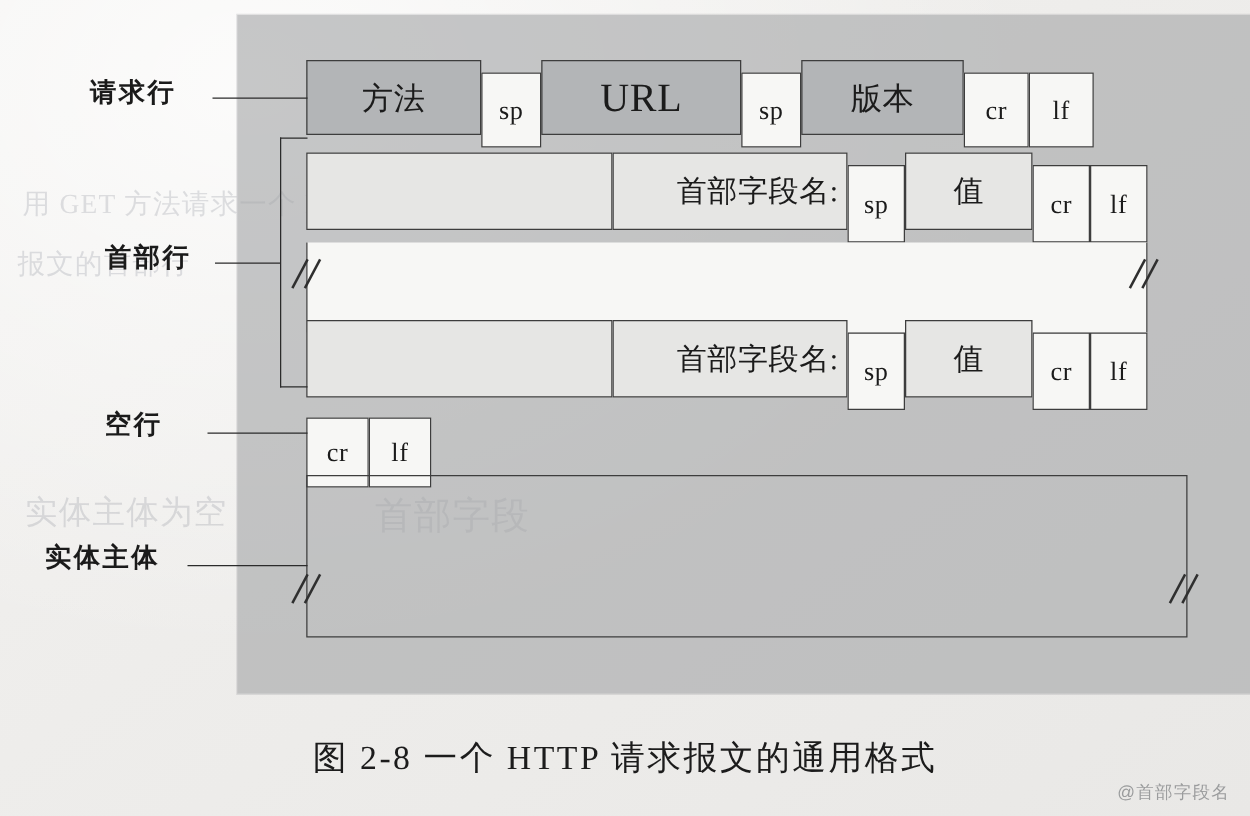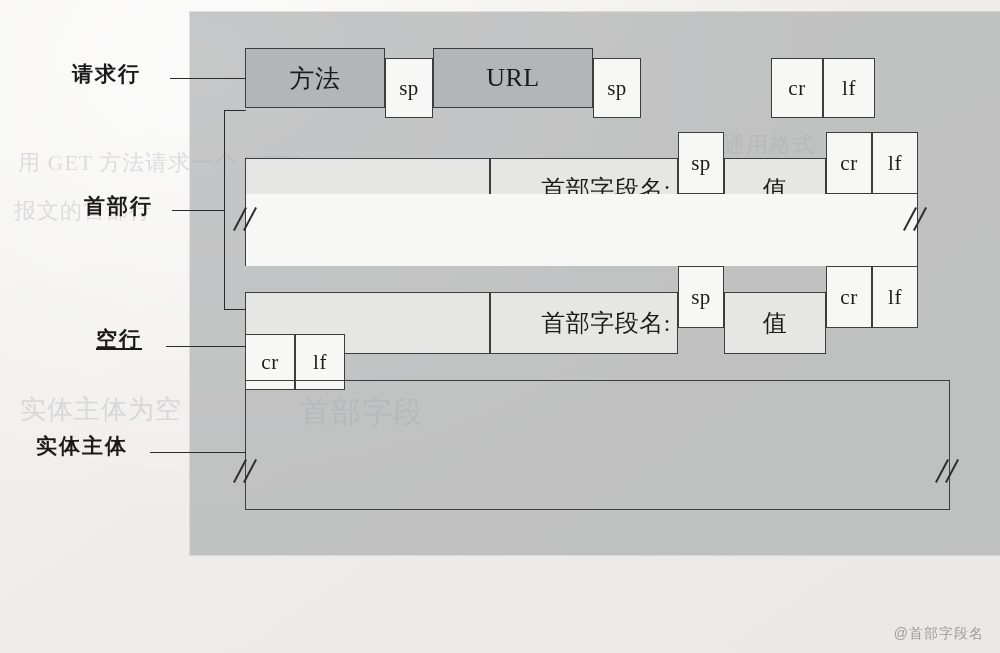--- a/index.html
+++ b/index.html
@@ -52,21 +52,21 @@
     border: 1.6px solid #3d3d3d;
     display: flex;
     align-items: center;
     justify-content: center;
     font-family: "Liberation Serif", "DejaVu Serif", serif;
     color: #1b1b1b;
     letter-spacing: 0.5px;
   }
   .grey   { background: #b3b5b7; }
   .white  { background: #f7f7f5; margin-top: 10px; }
-  .pale   { background: #e6e6e4; margin-top: 36px; }
+  .pale   { background: #e6e6e4; }
 
   
   .vlabel {
     position: absolute;
     font-weight: bold;
     font-size: 21px;
     letter-spacing: 2px;
     color: #1a1a1a;
     font-family: "Liberation Sans", sans-serif;
     white-space: nowrap;
@@ -132,22 +132,23 @@
   <div class="ghost" style="left:18px; top:148px; font-size:22px;">用 GET 方法请求一个 HTTP</div>
   <div class="ghost" style="left:14px; top:196px; font-size:22px;">报文的首部行</div>
   <div class="ghost" style="left:20px; top:392px; font-size:26px;">实体主体为空</div>
   <div class="ghost" style="left:300px; top:392px; font-size:30px;">首部字段</div>
   <div class="ghost" style="left:700px; top:130px; font-size:22px;">的通用格式</div>
 
   <div id="plate">
 
     <div class="box grey" style="left:55px;  top:36px;  width:140px; height:60px; font-size:25px;">方法</div>
     <div class="box white" style="left:195px; top:36px;  width:48px;  height:60px; font-size:21px;">sp</div>
-    <div class="box grey" style="left:243px; top:36px;  width:160px; height:60px; font-size:26px;">URL</div>
+    <div class="box grey" style="left:243px; top:36px;  width:160px; height:60px; font-size:32px;">URL</div>
     <div class="box white" style="left:403px; top:36px;  width:48px;  height:60px; font-size:21px;">sp</div>
+    <div class="box grey" style="left:451px; top:36px;  width:130px; height:60px; font-size:25px;">版本</div>
     <div class="box white" style="left:581px; top:36px;  width:52px;  height:60px; font-size:21px;">cr</div>
     <div class="box white" style="left:633px; top:36px;  width:52px;  height:60px; font-size:21px;">lf</div>
 
     <div class="box pale" style="left:55px;  top:110px; width:245px; height:62px;"></div>
     <div class="box pale" style="left:300px; top:110px; width:188px; height:62px; font-size:24px; justify-content:flex-end; padding-right:6px;">首部字段名:</div>
     <div class="box white" style="left:488px; top:110px; width:46px;  height:62px; font-size:21px;">sp</div>
     <div class="box pale" style="left:534px; top:110px; width:102px; height:62px; font-size:24px;">值</div>
     <div class="box white" style="left:636px; top:110px; width:46px;  height:62px; font-size:21px;">cr</div>
     <div class="box white" style="left:682px; top:110px; width:46px;  height:62px; font-size:21px;">lf</div>
 
@@ -182,21 +183,22 @@
     </div>
   </div>
 
   <div class="vlabel" style="left:72px; top:60px;">请求行</div>
   <div class="leader" style="left:170px; top:78px; width:76px;"></div>
 
   <div class="vlabel" style="left:84px; top:192px;">首部行</div>
   <div class="leader" style="left:172px; top:210px; width:52px;"></div>
   <div class="bracket" style="left:224px; top:110px; width:22px; height:200px;"></div>
 
-  <div class="vlabel" style="left:96px; top:325px;text-decoration:underline;">空行</div>
+  <div class="vlabel" style="left:84px; top:325px;">空行</div>
   <div class="leader" style="left:166px; top:346px; width:80px;"></div>
 
   <div class="vlabel" style="left:36px; top:432px;">实体主体</div>
   <div class="leader" style="left:150px; top:452px; width:96px;"></div>
 
+  <div id="caption">图 2-8   一个 HTTP 请求报文的通用格式</div>
   <div id="watermark">@首部字段名</div>
 
 </div>
 
 </body></html>

